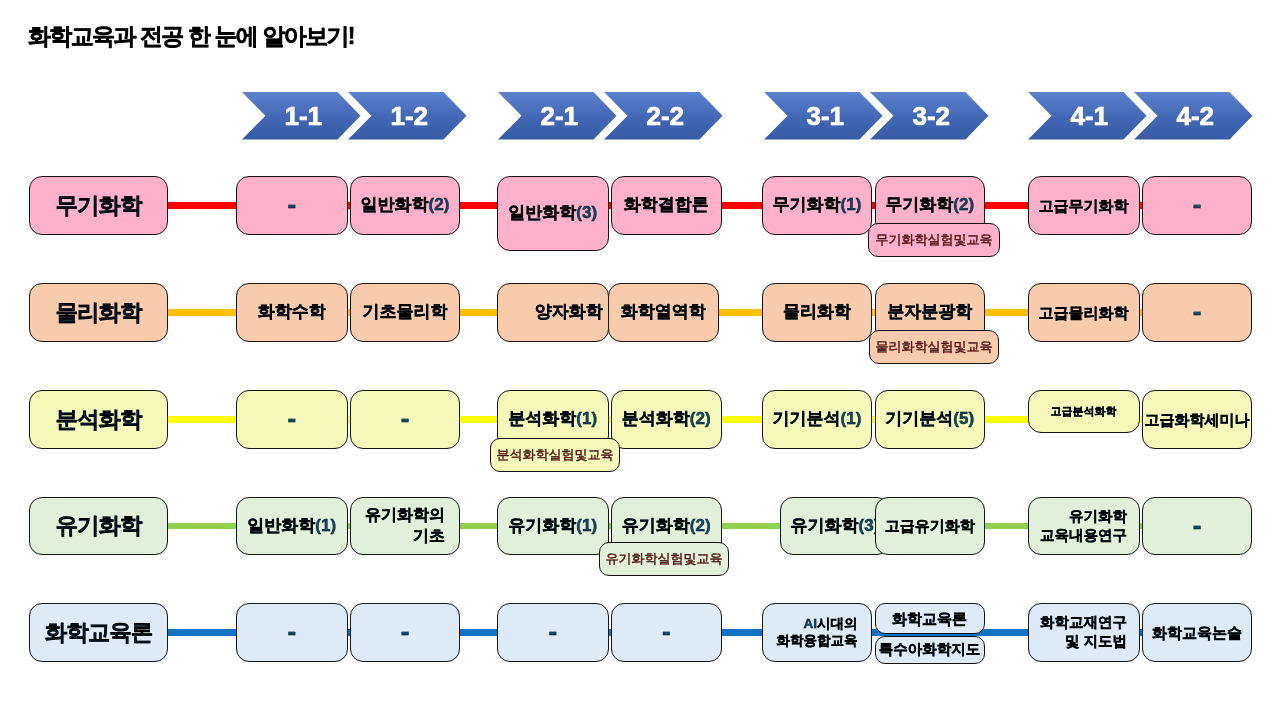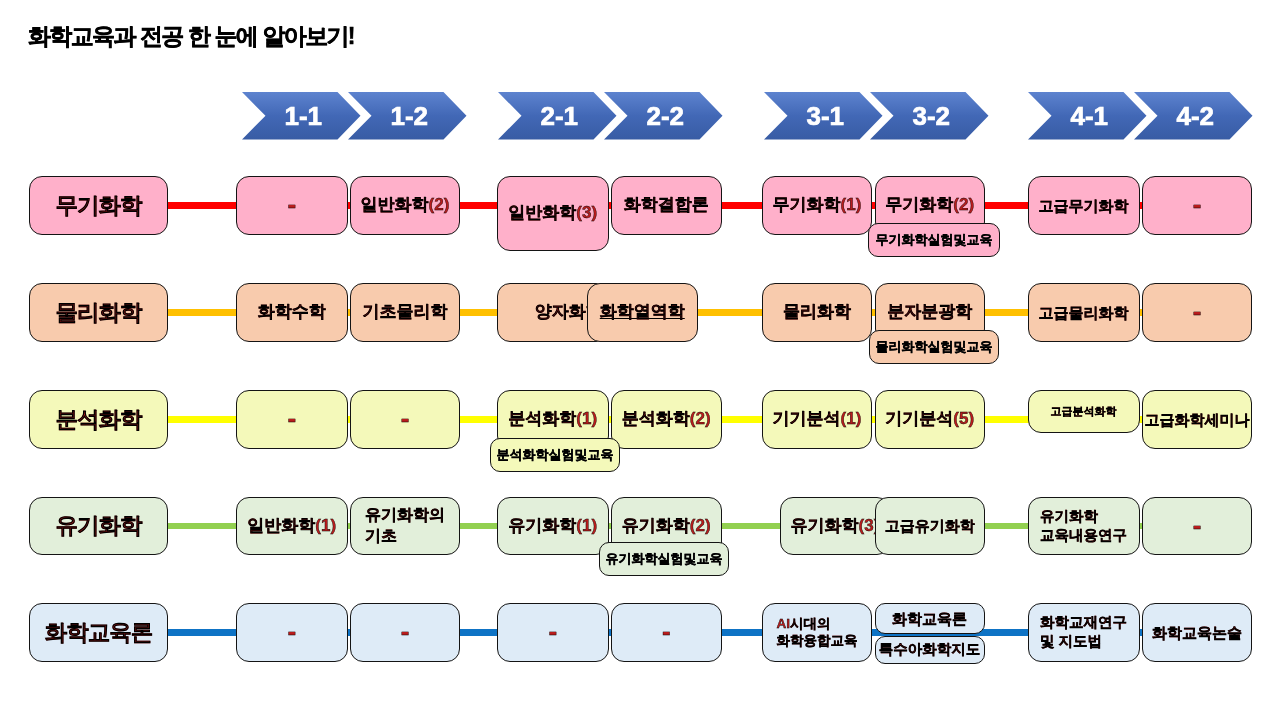--- a/index.html
+++ b/index.html
@@ -1,24 +1,24 @@
 <!DOCTYPE html>
 <html><head><meta charset="utf-8">
 <style>
 html,body{margin:0;padding:0;}
 body{width:1280px;height:720px;overflow:hidden;background:#fff;
   font-family:"Liberation Sans",sans-serif;}
 .abs{position:absolute;}
 .title{left:28px;top:21px;font-size:23px;font-weight:700;color:#000;-webkit-text-stroke:0.45px #000;letter-spacing:-1.65px;word-spacing:0.5px;}
 .box{box-sizing:border-box;border:1.7px solid #141414;border-radius:13px;
-  display:flex;align-items:center;justify-content:center;text-align:left;
-  font-weight:700;color:#b91c1c;line-height:1.3;z-index:2;-webkit-text-stroke:0.4px #000;}
+  display:flex;align-items:center;justify-content:center;text-align:right;
+  font-weight:700;color:#0c4a6e;line-height:1.3;z-index:2;-webkit-text-stroke:0.4px #000;}
 .sub{box-sizing:border-box;border:1.7px solid #141414;border-radius:10px;
   display:flex;align-items:center;justify-content:center;text-align:center;
-  font-weight:700;color:#404040;z-index:3;-webkit-text-stroke:0.4px #000;}
+  font-weight:400;color:#b91c1c;z-index:3;-webkit-text-stroke:0.4px #000;}
 .line{z-index:1;}
 </style></head>
 <body style="position:relative;">
 <div class="abs title">화학교육과 전공 한 눈에 알아보기!</div>
 
 <svg class="abs" style="left:0;top:92px;" width="1280" height="48" viewBox="0 0 1280 48">
     <defs>
       <linearGradient id="g" x1="0" y1="0" x2="0" y2="1">
         <stop offset="0" stop-color="#5d83cf"></stop>
         <stop offset="0.5" stop-color="#4268b6"></stop>
@@ -51,21 +51,21 @@
 <div class="abs box" style="left:762px;top:176px;width:110px;height:58.5px;background:#FFB0CA;font-size:17px;">무기화학(1)</div>
 <div class="abs box" style="left:874.5px;top:176px;width:110.5px;height:58.5px;background:#FFB0CA;font-size:17px;">무기화학(2)</div>
 <div class="abs box" style="left:1027.5px;top:176px;width:112px;height:58.5px;background:#FFB0CA;font-size:15px;">고급무기화학</div>
 <div class="abs box" style="left:1142px;top:176px;width:110px;height:58.5px;background:#FFB0CA;font-size:26px;">-</div>
 <div class="abs sub" style="left:868px;top:222.5px;width:132px;height:34px;background:#FFB0CA;font-size:13px;">무기화학실험및교육</div>
 <div class="abs line" style="left:120px;top:309px;width:1070px;height:6.5px;background:#FFC000;"></div>
 <div class="abs box" style="left:29px;top:283px;width:139px;height:58.5px;background:#F8CBAD;font-size:22.5px;letter-spacing:-1px;">물리화학</div>
 <div class="abs box" style="left:236px;top:283px;width:111.5px;height:58.5px;background:#F8CBAD;font-size:17px;">화학수학</div>
 <div class="abs box" style="left:350px;top:283px;width:110px;height:58.5px;background:#F8CBAD;font-size:17px;">기초물리학</div>
 <div class="abs box" style="left:497px;top:283px;width:111.5px;height:58.5px;background:#F8CBAD;font-size:17px;padding-left:32px;">양자화학</div>
-<div class="abs box" style="left:587px;top:283px;width:110.5px;height:58.5px;background:#F8CBAD;font-size:17px;text-decoration:underline;">화학열역학</div>
+<div class="abs box" style="left:608px;top:283px;width:110.5px;height:58.5px;background:#F8CBAD;font-size:17px;">화학열역학</div>
 <div class="abs box" style="left:762px;top:283px;width:110px;height:58.5px;background:#F8CBAD;font-size:17px;">물리화학</div>
 <div class="abs box" style="left:874.5px;top:283px;width:110.5px;height:58.5px;background:#F8CBAD;font-size:17px;">분자분광학</div>
 <div class="abs box" style="left:1027.5px;top:283px;width:112px;height:58.5px;background:#F8CBAD;font-size:15px;">고급물리화학</div>
 <div class="abs box" style="left:1142px;top:283px;width:110px;height:58.5px;background:#F8CBAD;font-size:26px;">-</div>
 <div class="abs sub" style="left:869px;top:329.5px;width:130px;height:34px;background:#F8CBAD;font-size:13px;">물리화학실험및교육</div>
 <div class="abs line" style="left:120px;top:416px;width:1070px;height:6.5px;background:#FFFF00;"></div>
 <div class="abs box" style="left:29px;top:390px;width:139px;height:58.5px;background:#F4F9BA;font-size:22.5px;letter-spacing:-1px;">분석화학</div>
 <div class="abs box" style="left:236px;top:390px;width:111.5px;height:58.5px;background:#F4F9BA;font-size:26px;">-</div>
 <div class="abs box" style="left:350px;top:390px;width:110px;height:58.5px;background:#F4F9BA;font-size:26px;">-</div>
 <div class="abs box" style="left:497px;top:390px;width:111.5px;height:58.5px;background:#F4F9BA;font-size:17px;">분석화학(1)</div>

